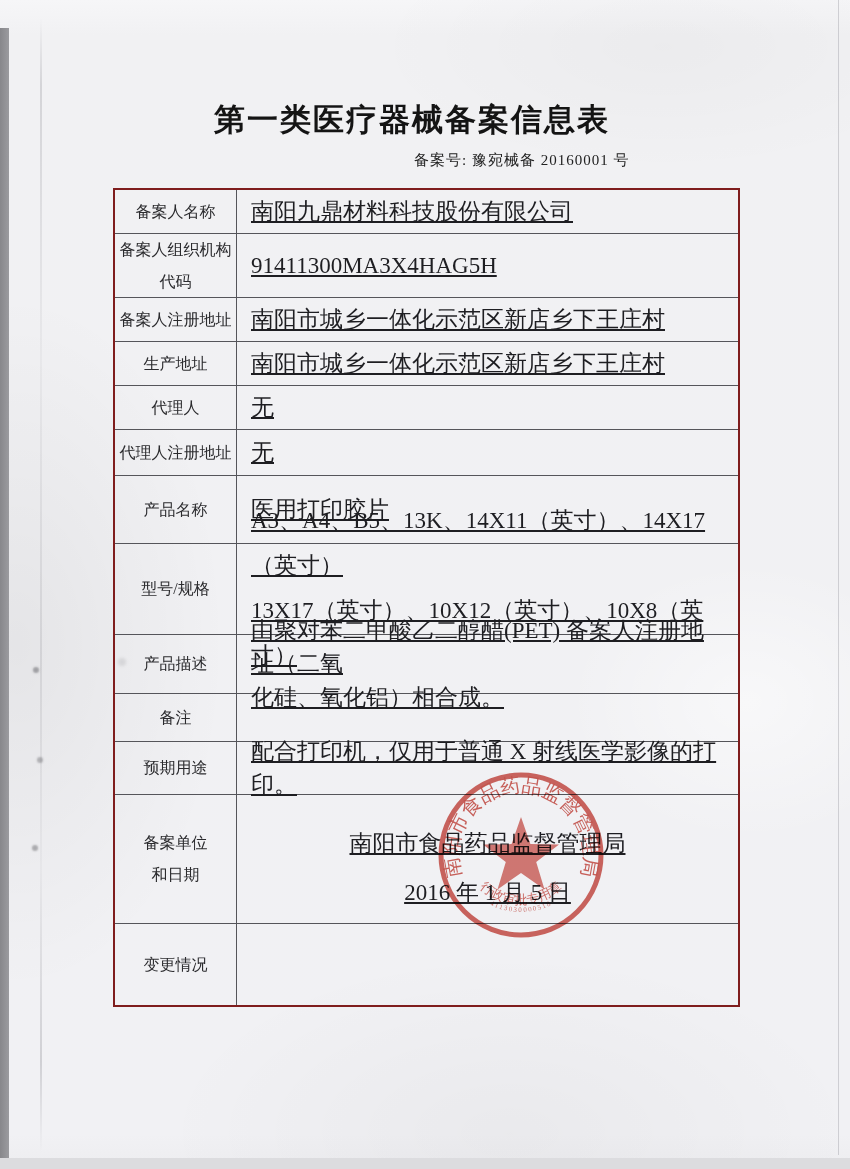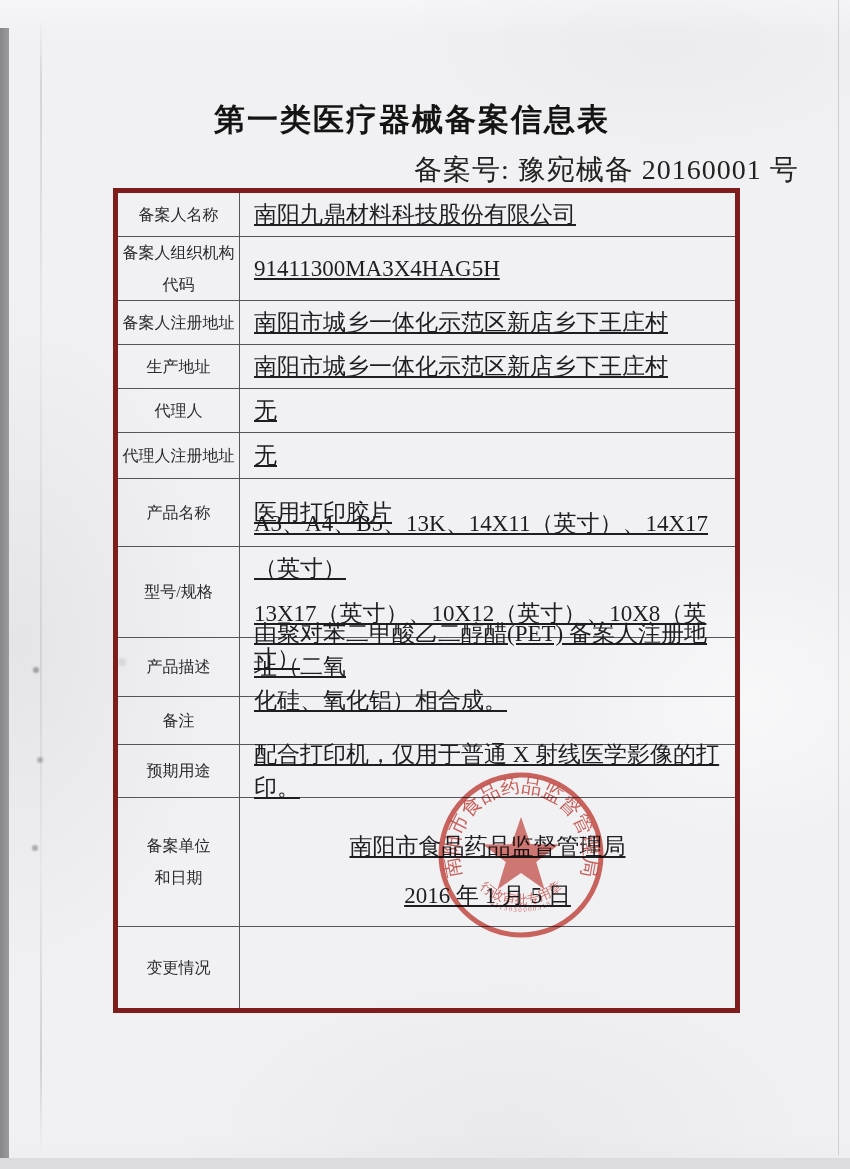--- a/index.html
+++ b/index.html
@@ -19,23 +19,23 @@
   .edge-bottom{position:absolute;left:0;bottom:0;width:100%;height:11px;background:#dcdcdf;}
   .edge-right-line{position:absolute;top:0;bottom:14px;left:838px;width:1px;background:rgba(140,140,148,0.35);}
   .crease{position:absolute;left:40px;top:18px;bottom:16px;width:2px;
     background:linear-gradient(to bottom,transparent,rgba(110,110,118,0.22) 6%,rgba(110,110,118,0.06) 30%,rgba(110,110,118,0.16) 56%,rgba(110,110,118,0.05) 75%,rgba(110,110,118,0.25) 92%,transparent);}
   .specks{position:absolute;left:0;top:0;width:4px;height:4px;border-radius:50%;background:transparent;
     box-shadow:34px 668px 2px 1px rgba(90,90,96,0.5), 38px 758px 2px 1px rgba(90,90,96,0.4),
                33px 846px 2px 1px rgba(90,90,96,0.45), 120px 660px 3px 2px rgba(120,120,128,0.18);}
 
   .title{position:absolute;top:99px;left:0;width:824px;text-align:center;
     font-family:"Liberation Sans",sans-serif;font-weight:bold;font-size:31px;color:#141414;letter-spacing:2px;}
-  .regline{position:absolute;top:151px;left:414px;font-size:28px;color:#222;letter-spacing:1px;white-space:nowrap;}
+  .regline{position:absolute;top:151px;left:414px;font-size:15px;color:#222;letter-spacing:1px;white-space:nowrap;}
 
-  .doc-table{position:absolute;left:113px;top:188px;width:627px;border:5px solid #7f1d1d;box-sizing:border-box;}
+  .doc-table{position:absolute;left:113px;top:188px;width:627px;border:2px solid #7f1d1d;box-sizing:border-box;}
   .row{display:flex;border-bottom:1px solid #55555a;box-sizing:border-box;}
   .row:last-child{border-bottom:none;gap:24px;}
   .cell-label{width:122px;flex:0 0 122px;border-right:1px solid #55555a;box-sizing:border-box;
     display:flex;align-items:center;justify-content:center;text-align:center;
     font-size:16px;line-height:2.0;color:#2b2b2e;white-space:pre-line;}
   .cell-value{flex:1;display:flex;align-items:center;padding:2px 14px;box-sizing:border-box;
     font-size:23px;line-height:1.45;color:#1e1e22;white-space:pre-line;text-decoration:underline;}
   .r0{height:44px}.r1{height:64px}.r2{height:44px}.r3{height:44px}.r4{height:44px}.r5{height:46px}
   .r6{height:68px}.r7{height:91px}.r8{height:59px}.r9{height:53px}.r10{height:48px}.r11{height:129px}.r12{height:81px}
   .r7 .cell-value{line-height:1.95;}

